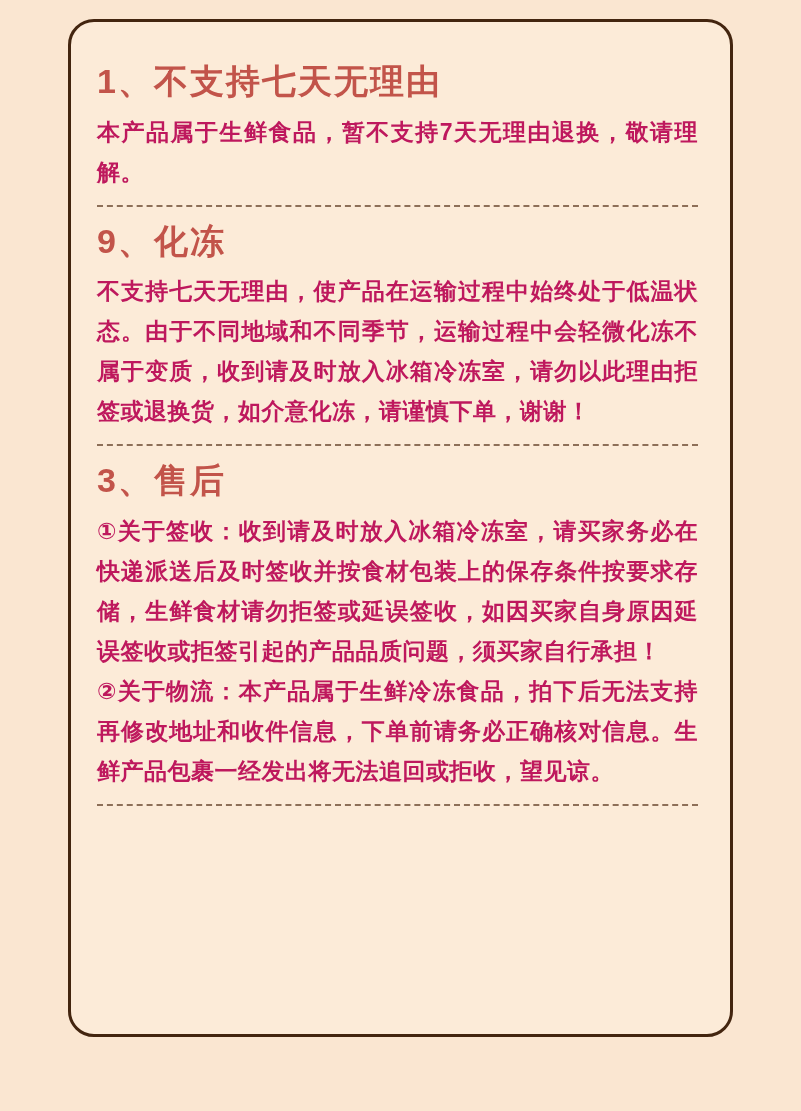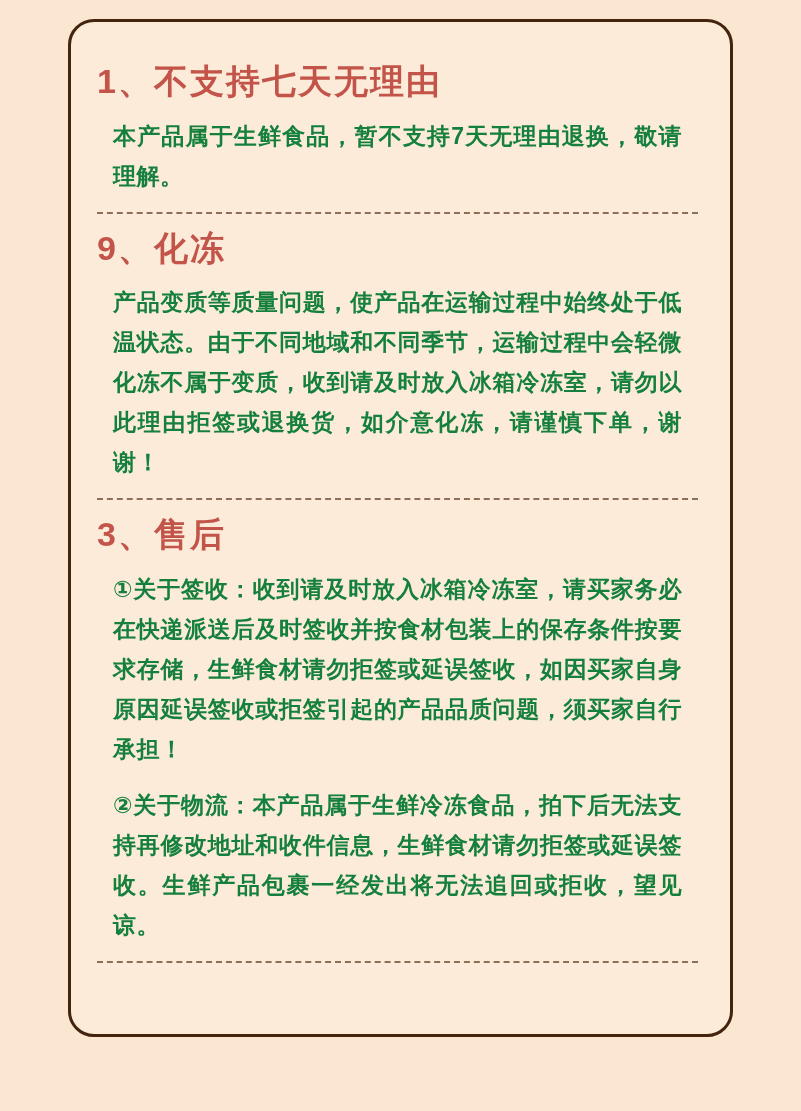--- a/index.html
+++ b/index.html
@@ -29,25 +29,25 @@
   }
   .sec-heading {
     margin: 0 0 12px 0;
     font-size: 34px;
     line-height: 1.05;
     font-weight: 800;
     color: #c2544a;
     letter-spacing: 2px;
   }
   .body-text {
-    margin: 16px;
+    margin: 0;
     font-size: 23px;
     line-height: 40px;
     font-weight: 700;
-    color: #15803d;
+    color: #be185d;
     text-align: justify;
     letter-spacing: 0.5px;
   }
   .divider {
     height: 0;
     border: none;
     border-top: 2px dashed #8d6f58;
     margin: 13px 0 17px 0;
   }
   section { margin: 0; }
@@ -59,27 +59,27 @@
 
   <section>
     <h2 class="sec-heading">1、不支持七天无理由</h2>
     <p class="body-text">本产品属于生鲜食品，暂不支持7天无理由退换，敬请理解。</p>
   </section>
 
   <div class="divider"></div>
 
   <section>
     <h2 class="sec-heading">9、化冻</h2>
-    <p class="body-text">产品变质等质量问题，使产品在运输过程中始终处于低温状态。由于不同地域和不同季节，运输过程中会轻微化冻不属于变质，收到请及时放入冰箱冷冻室，请勿以此理由拒签或退换货，如介意化冻，请谨慎下单，谢谢！</p>
+    <p class="body-text">不支持七天无理由，使产品在运输过程中始终处于低温状态。由于不同地域和不同季节，运输过程中会轻微化冻不属于变质，收到请及时放入冰箱冷冻室，请勿以此理由拒签或退换货，如介意化冻，请谨慎下单，谢谢！</p>
   </section>
 
   <div class="divider"></div>
 
   <section>
     <h2 class="sec-heading">3、售后</h2>
     <p class="body-text">①关于签收：收到请及时放入冰箱冷冻室，请买家务必在快递派送后及时签收并按食材包装上的保存条件按要求存储，生鲜食材请勿拒签或延误签收，如因买家自身原因延误签收或拒签引起的产品品质问题，须买家自行承担！</p>
-    <p class="body-text">②关于物流：本产品属于生鲜冷冻食品，拍下后无法支持再修改地址和收件信息，生鲜食材请勿拒签或延误签收。生鲜产品包裹一经发出将无法追回或拒收，望见谅。</p>
+    <p class="body-text">②关于物流：本产品属于生鲜冷冻食品，拍下后无法支持再修改地址和收件信息，下单前请务必正确核对信息。生鲜产品包裹一经发出将无法追回或拒收，望见谅。</p>
   </section>
 
   <div class="divider"></div>
 
 
 </div>
 
 </body></html>

